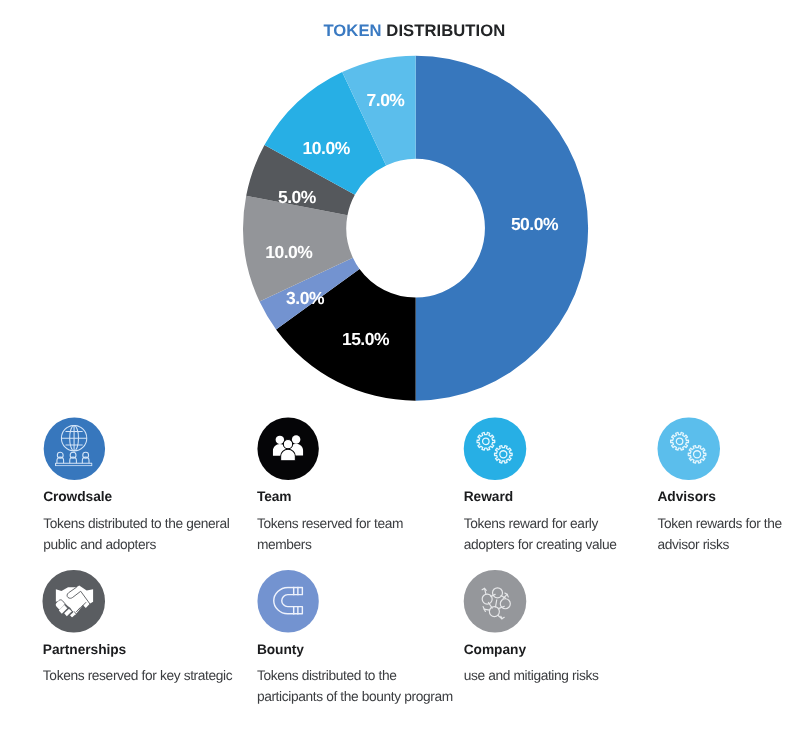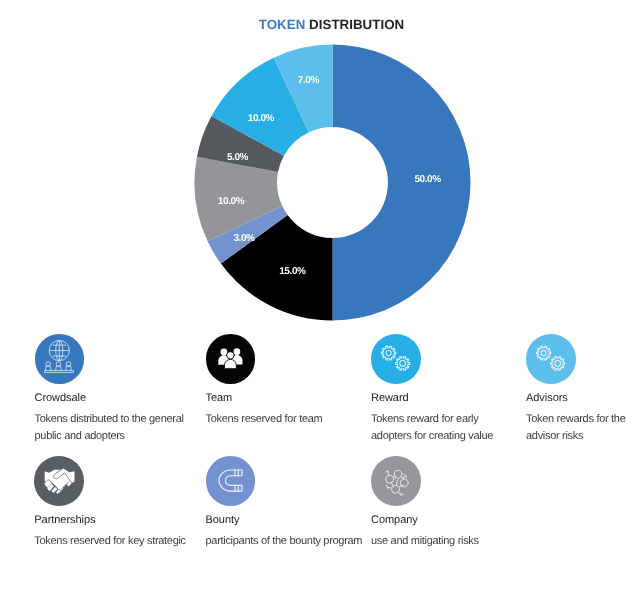--- a/index.html
+++ b/index.html
@@ -17,34 +17,34 @@
   .title{
     position:absolute;left:0;top:17px;width:663px;text-align:center;
     font-size:13.3px;font-weight:bold;letter-spacing:.05px;
   }
   .title .t1{color:#3a7ac2;margin-top:48px;}
   .title .t2{color:#222426;}
 
   
   #donut{position:absolute;left:194px;top:44px;}
   .slice-label{
-    position:absolute;color:#ffffff;font-weight:bold;font-size:10px;
+    position:absolute;color:#ffffff;font-weight:bold;font-size:14px;
     letter-spacing:-0.4px;text-indent:-0.2px;
     transform:translate(-50%,-50%);white-space:nowrap;
   }
 
   
   .legend-item{position:absolute;}
   .badge{
     position:absolute;left:0;top:0;width:49.5px;height:49.5px;border-radius:50%;
     display:flex;align-items:center;justify-content:center;
   }
   .badge svg{display:block;}
   .l-title{
-    position:absolute;left:0px;top:57.5px;font-size:11px;font-weight:normal;color:#1b1c1e;
+    position:absolute;left:0px;top:57.5px;font-size:11px;font-weight:bold;color:#1b1c1e;
     letter-spacing:-0.05px;white-space:nowrap;line-height:13px;
   }
   .l-desc{
     position:absolute;left:0px;top:76.6px;font-size:11px;color:#3b3d40;
     letter-spacing:-0.3px;line-height:17.3px;white-space:nowrap;
   }
 </style>
 </head>
 <body>
 
@@ -104,20 +104,21 @@
  </g>
  <g fill="#ffffff" stroke="#050507" stroke-width="1.6">
   <circle cx="23.8" cy="13.9" r="7.1"></circle>
   <path d="M23.8 21.8c-6.3 0-11.3 4.7-11.3 10.5v7.2h22.6v-7.2c0-5.8-5-10.5-11.3-10.5z"></path>
  </g>
 </svg>
         </div>
         <div class="l-title">Team</div>
         <div class="l-desc">
           <div>Tokens reserved for team</div>
+          <div>members</div>
         </div>
       </div>
       <div class="legend-item" style="left: 371px; top: 334px;">
         <div class="badge" style="background: rgb(39, 175, 229);">
           <svg width="30" height="30" viewBox="0 0 96 96">
  <g fill="none" stroke="#e4f6fd" stroke-width="3.3" stroke-linejoin="round">
   <path d="M47.28 25.83 L47.28 32.17 L41.90 31.64 L40.13 37.09 L44.79 39.83 L41.07 44.95 L37.02 41.37 L32.39 44.73 L34.55 49.69 L28.53 51.64 L27.36 46.37 L21.64 46.37 L20.47 51.64 L14.45 49.69 L16.61 44.73 L11.98 41.37 L7.93 44.95 L4.21 39.83 L8.87 37.09 L7.10 31.64 L1.72 32.17 L1.72 25.83 L7.10 26.36 L8.87 20.91 L4.21 18.17 L7.93 13.05 L11.98 16.63 L16.61 13.27 L14.45 8.31 L20.47 6.36 L21.64 11.63 L27.36 11.63 L28.53 6.36 L34.55 8.31 L32.39 13.27 L37.02 16.63 L41.07 13.05 L44.79 18.17 L40.13 20.91 L41.90 26.36 Z"></path>
   <circle cx="24.5" cy="29.0" r="8.3"></circle>
   <path d="M91.78 59.07 L91.78 65.33 L86.50 64.81 L84.75 70.20 L89.33 72.88 L85.65 77.95 L81.68 74.43 L77.10 77.75 L79.22 82.62 L73.27 84.55 L72.13 79.37 L66.47 79.37 L65.33 84.55 L59.38 82.62 L61.50 77.75 L56.92 74.43 L52.95 77.95 L49.27 72.88 L53.85 70.20 L52.10 64.81 L46.82 65.33 L46.82 59.07 L52.10 59.59 L53.85 54.20 L49.27 51.52 L52.95 46.45 L56.92 49.97 L61.50 46.65 L59.38 41.78 L65.33 39.85 L66.47 45.03 L72.13 45.03 L73.27 39.85 L79.22 41.78 L77.10 46.65 L81.68 49.97 L85.65 46.45 L89.33 51.52 L84.75 54.20 L86.50 59.59 Z"></path>
   <circle cx="69.3" cy="62.2" r="9.1"></circle>
@@ -181,20 +182,21 @@
   <path d="M47.8 1.9H24.3C12 1.9 2 12.2 2 23s10 21.1 22.3 21.1h23.5V32.6H24.3c-5.2 0-9.5-4.3-9.5-9.6s4.3-9.6 9.5-9.6h23.5z"></path>
   <line x1="33.9" y1="1.9" x2="33.9" y2="13.4"></line>
   <line x1="40.6" y1="1.9" x2="40.6" y2="13.4"></line>
   <line x1="33.9" y1="32.6" x2="33.9" y2="44.1"></line>
   <line x1="40.6" y1="32.6" x2="40.6" y2="44.1"></line>
  </g>
 </svg>
         </div>
         <div class="l-title">Bounty</div>
         <div class="l-desc">
+          <div>Tokens distributed to the</div>
           <div>participants of the bounty program</div>
         </div>
       </div>
       <div class="legend-item" style="left: 371px; top: 456px;">
         <div class="badge" style="background: rgb(149, 151, 155);">
           <svg width="30" height="30" viewBox="0 0 60 60">
  <g fill="none" stroke="#e6e7e9" stroke-width="1.9" stroke-linecap="round" stroke-linejoin="round">
   <line x1="23.4" y1="22.5" x2="30.2" y2="19.0"></line>
   <line x1="39.6" y1="20.9" x2="47.0" y2="25.2"></line>
   <line x1="45.0" y1="38.0" x2="36.4" y2="41.4"></line>

